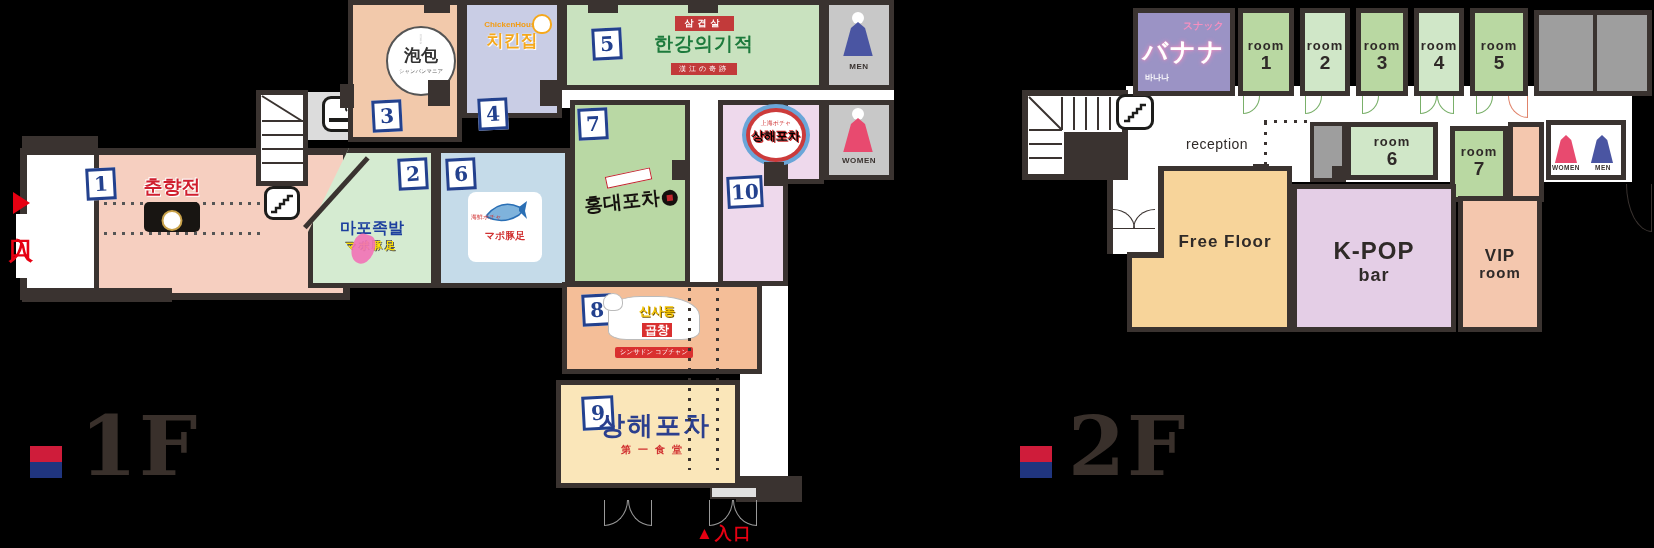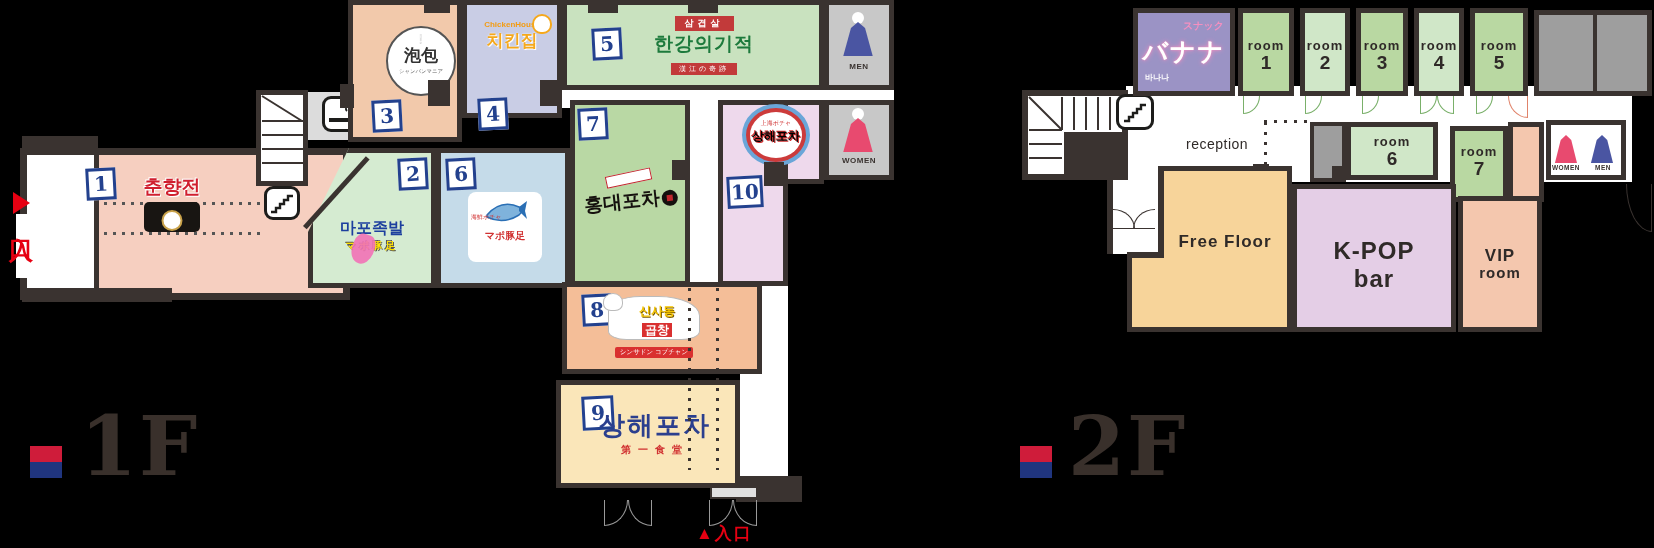--- a/index.html
+++ b/index.html
@@ -336,21 +336,21 @@
   <div class="da da-l da-dark" style="left:1626px;top:184px;width:26px;height:48px"></div>
 
   <div class="room c-ff" style="left:1127px;top:166px;width:165px;height:166px;clip-path:polygon(21% 0,100% 0,100% 100%,0 100%,0 53%,21% 53%)"></div>
   <div class="wall" style="left:1158px;top:166px;width:6px;height:92px"></div>
   <div class="wall" style="left:1127px;top:252px;width:37px;height:6px"></div>
   <div class="abs" style="left:1160px;top:232px;width:130px;text-align:center;font-weight:bold;font-size:17px;letter-spacing:1px;color:#2f2a28">Free Floor</div>
 
   <div class="room c-kpop" style="left:1292px;top:184px;width:164px;height:148px">
     <div class="rmlabel" style="top:48px;font-size:20px;line-height:1.15">
       <span class="w" style="font-size:24px">K-POP</span>
-      <span class="w" style="font-size:24px">bar</span>
+      <span class="w" style="font-size:18px">bar</span>
     </div>
   </div>
 
   <div class="room c-vip" style="left:1458px;top:196px;width:84px;height:136px">
     <div class="rmlabel" style="top:46px">
       <span class="w" style="font-size:17px">VIP</span>
       <span class="w" style="font-size:15px">room</span>
     </div>
   </div>
 

